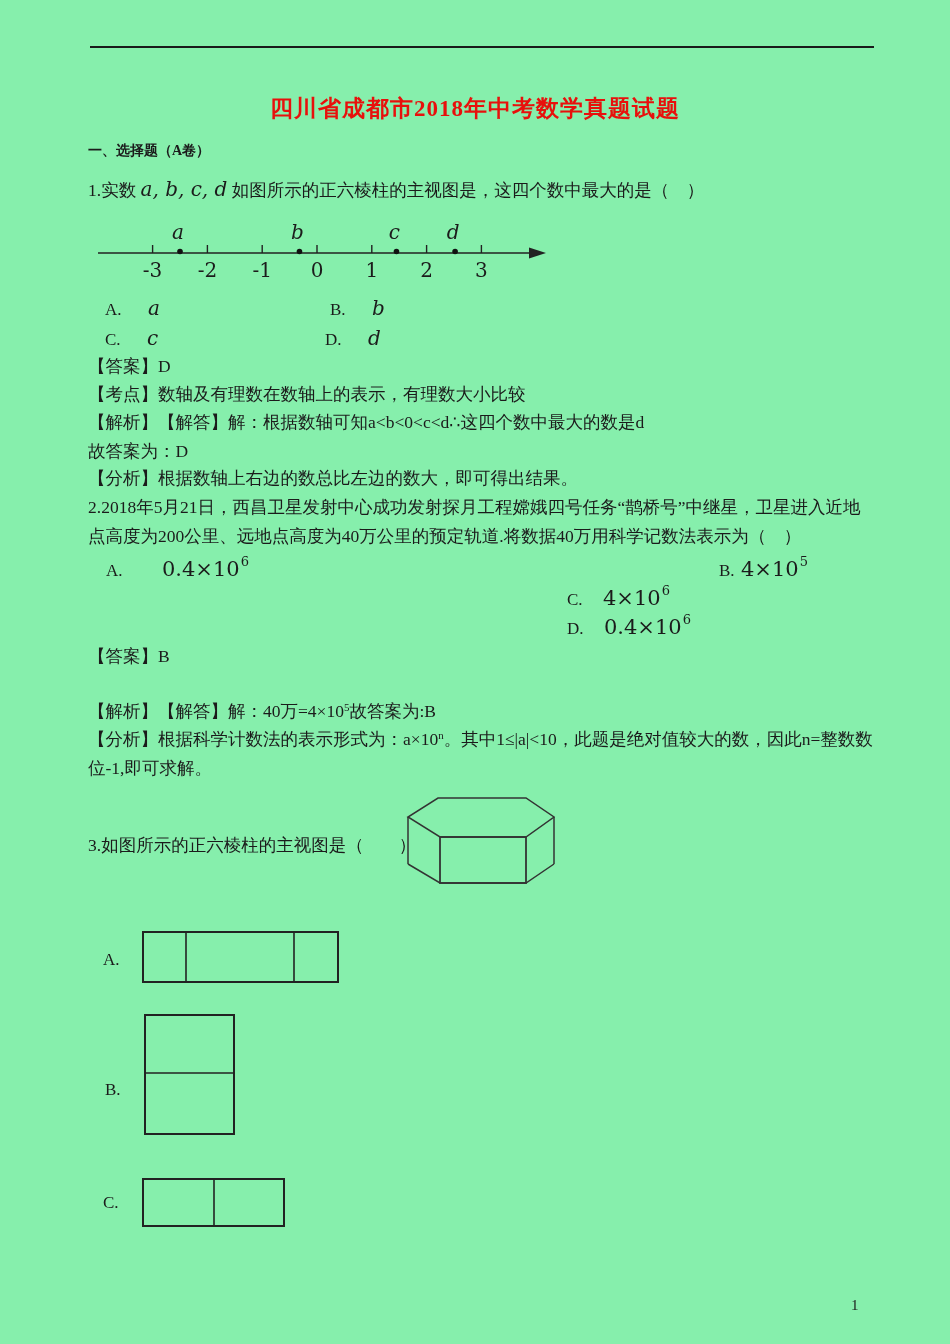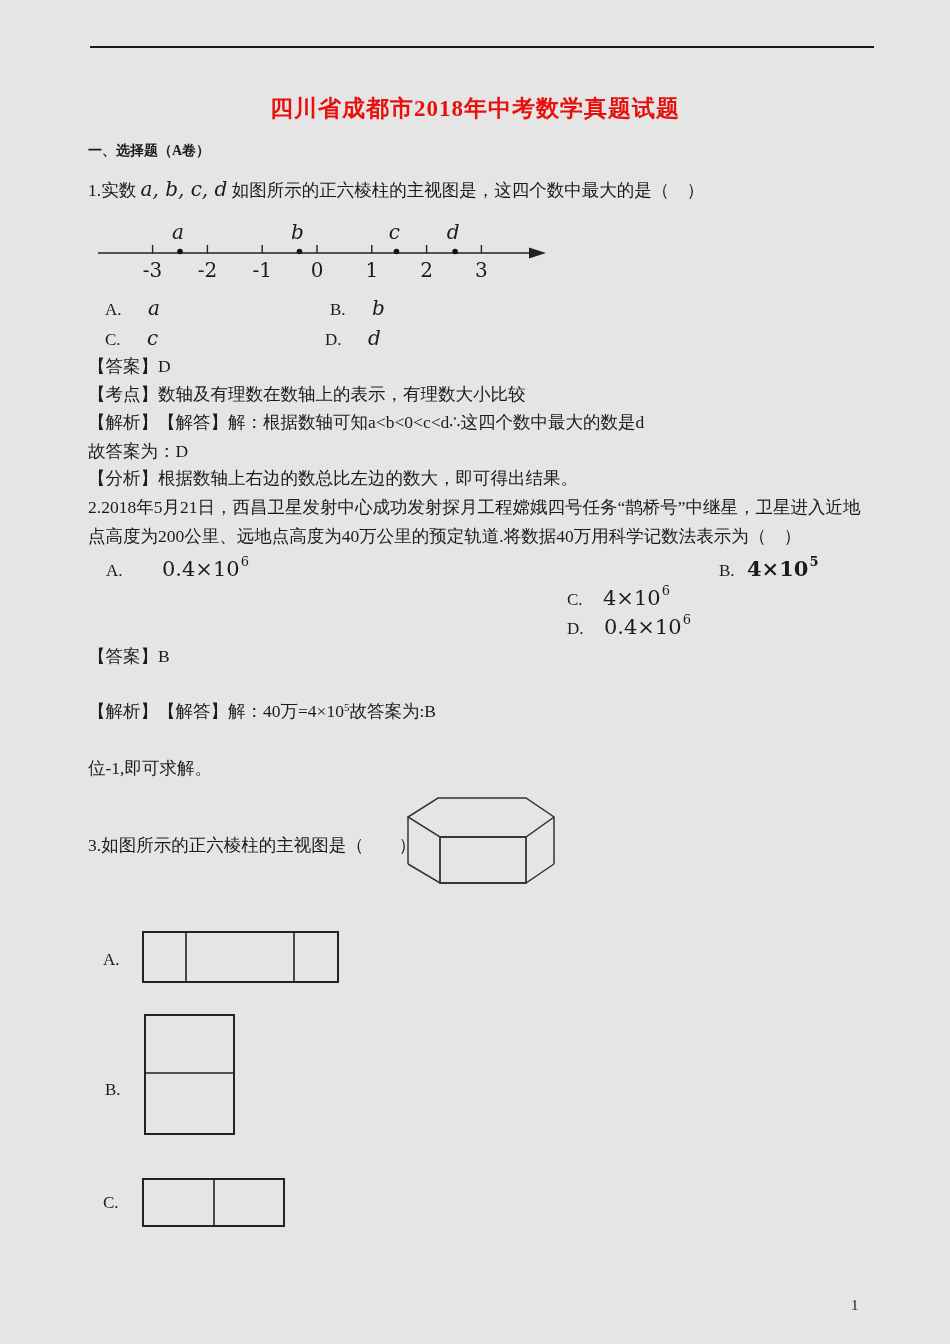--- a/index.html
+++ b/index.html
@@ -1,17 +1,17 @@
 <!DOCTYPE html>
 <html><head>
 <meta charset="utf-8">
 <style>
   html,body{margin:0;padding:0;background:#ffffff;}
   #page{
-    position:relative;width:950px;height:1344px;background:#e5e5e5;overflow:hidden;
+    position:relative;width:950px;height:1344px;background:#86efac;overflow:hidden;
     font-family:"Liberation Serif","DejaVu Serif",serif;color:#1b1b1b;
   }
   .abs{position:absolute;}
   .t{font-size:17.5px;line-height:1.25;white-space:nowrap;}
   .bold{font-weight:bold;}
   .red{color:#e8100c;}
   .title{width:950px;text-align:center;font-size:23px;font-weight:bold;letter-spacing:1px;}
   .math{font-family:"DejaVu Serif",serif;font-style:italic;font-size:20px;}
   .optlabel{font-size:17px;}
   .formula{font-family:"DejaVu Serif",serif;font-size:21px;font-style:normal;}
@@ -92,34 +92,37 @@
 
   <div class="abs t" style="left:88px;top:497px;">2.2018年5月21日，西昌卫星发射中心成功发射探月工程嫦娥四号任务“鹊桥号”中继星，卫星进入近地</div>
   <div class="abs t" style="left:88px;top:526px;">点高度为200公里、远地点高度为40万公里的预定轨道.将数据40万用科学记数法表示为（　）</div>
 
   <div class="abs t" style="left:106px;top:556px;">
     <span class="optlabel">A.</span>
     <span class="formula" style="margin-left:35px;text-align:right;"><span>0.4</span><span>×10</span><sup>6</sup></span>
   </div>
   <div class="abs t" style="left:719px;top:556px;">
     <span class="optlabel">B.</span>
-    <span class="formula" style="margin-left:8px;font-weight:bold;"><span>4</span><span>×10</span><sup>5</sup></span>
+    <span class="formula" style="margin-left:2px;"><span>4</span><span>×10</span><sup>5</sup></span>
   </div>
   <div class="abs t" style="left:567px;top:585px;">
     <span class="optlabel">C.</span>
     <span class="formula" style="margin-left:16px;"><span>4</span><span>×10</span><sup>6</sup></span>
   </div>
   <div class="abs t" style="left:567px;top:614px;">
     <span class="optlabel">D.</span>
     <span class="formula" style="margin-left:16px;"><span>0.4</span><span>×10</span><sup>6</sup></span>
   </div>
 
   <div class="abs t" style="left:88px;top:646px;">【答案】B</div>
   <div class="abs t" style="left:88px;top:701px;">
     <span>【解析】【解答】解：40万=4×10</span><span class="inlinesup">5</span><span>故答案为:B</span>
+  </div>
+  <div class="abs t" style="left:88px;top:729px;">
+    <span>【分析】根据科学计数法的表示形式为：a×10</span><span class="inlinesup">n</span><span>。其中1≤|a|&lt;10，此题是绝对值较大的数，因此n=整数数</span>
   </div>
   <div class="abs t" style="left:88px;top:758px;">位-1,即可求解。</div>
 
   <div class="abs t" style="left:88px;top:835px;">3.如图所示的正六棱柱的主视图是（　　）</div>
 
   <div class="abs" style="left:393px;top:787px;">
     <svg width="180" height="104">
       <polygon points="45,11 133,11 161,30 133,50 47,50 15,30" fill="none" stroke="#333" stroke-width="1.5"></polygon>
       <line x1="15" y1="30" x2="15" y2="77" stroke="#333" stroke-width="1.5"></line>
       <line x1="161" y1="30" x2="161" y2="77" stroke="#333" stroke-width="1.5"></line>

